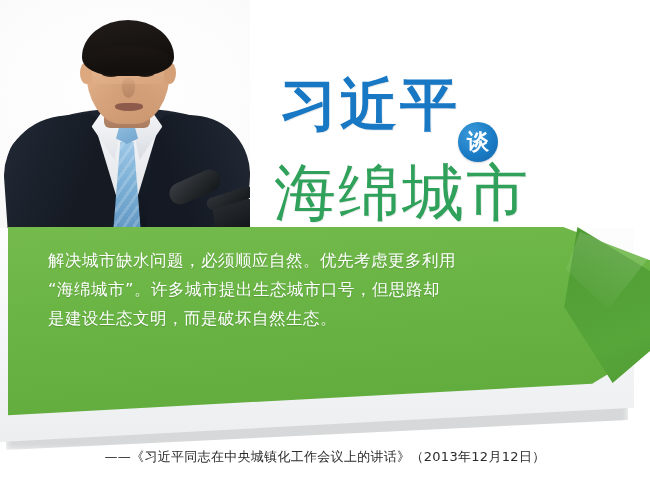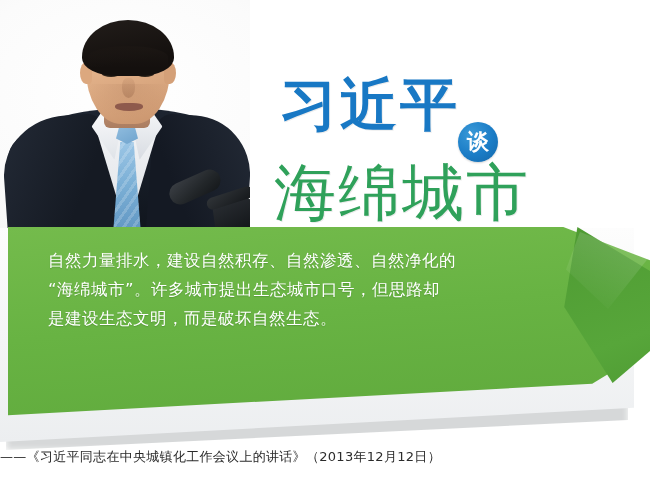--- a/index.html
+++ b/index.html
@@ -197,21 +197,21 @@
     color:#ffffff;
     font-family:"DejaVu Sans","Liberation Sans",sans-serif;
     font-size:16.5px;line-height:29px;letter-spacing:.5px;
     text-shadow:0 1px 1px rgba(40,90,30,.28);
   }
   .banner-text p{margin:0;white-space:nowrap;}
 
   
   .footer{
     position:absolute;left:0;top:448px;width:650px;
-    text-align:left;
+    text-align:center;
     font-family:"DejaVu Sans","Liberation Sans",sans-serif;
     font-size:13px;color:#2b2b2b;letter-spacing:.3px;
   }
 </style>
 </head>
 <body>
 
 <div id="poster">
 
   <div class="photo">
@@ -248,20 +248,20 @@
     <div class="title-line2">海绵城市</div>
   </div>
 
   <div class="banner-shadow"></div>
   <div class="banner-paper"></div>
   <div class="banner"></div>
   <div class="banner-fold"></div>
   <div class="banner-fold2"></div>
 
   <div class="banner-text">
-    <p>自然力量排水，建设自然积存、自然渗透、自然净化的</p>
+    <p>解决城市缺水问题，必须顺应自然。优先考虑更多利用</p>
     <p>“海绵城市”。许多城市提出生态城市口号，但思路却</p>
     <p>是建设生态文明，而是破坏自然生态。</p>
   </div>
 
   <div class="footer">——《习近平同志在中央城镇化工作会议上的讲话》（2013年12月12日）</div>
 
 </div>
 
 </body></html>

